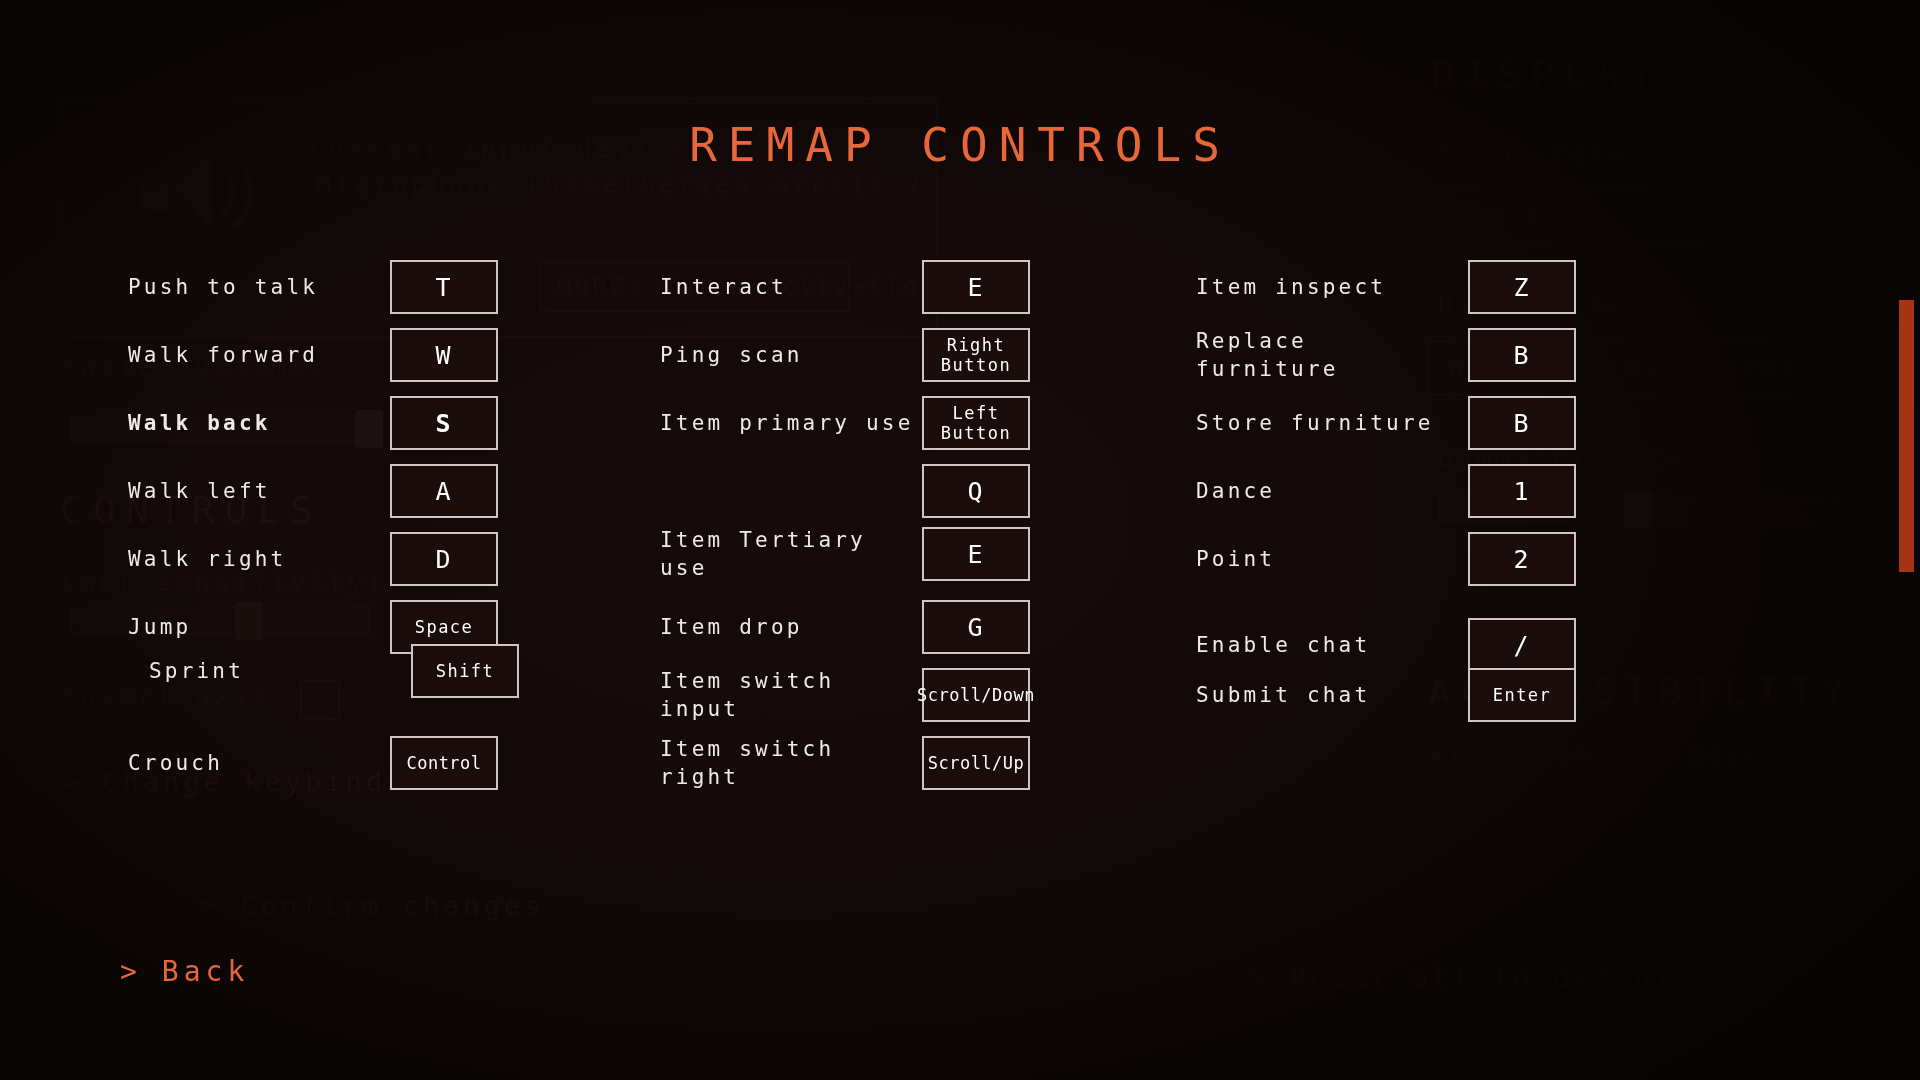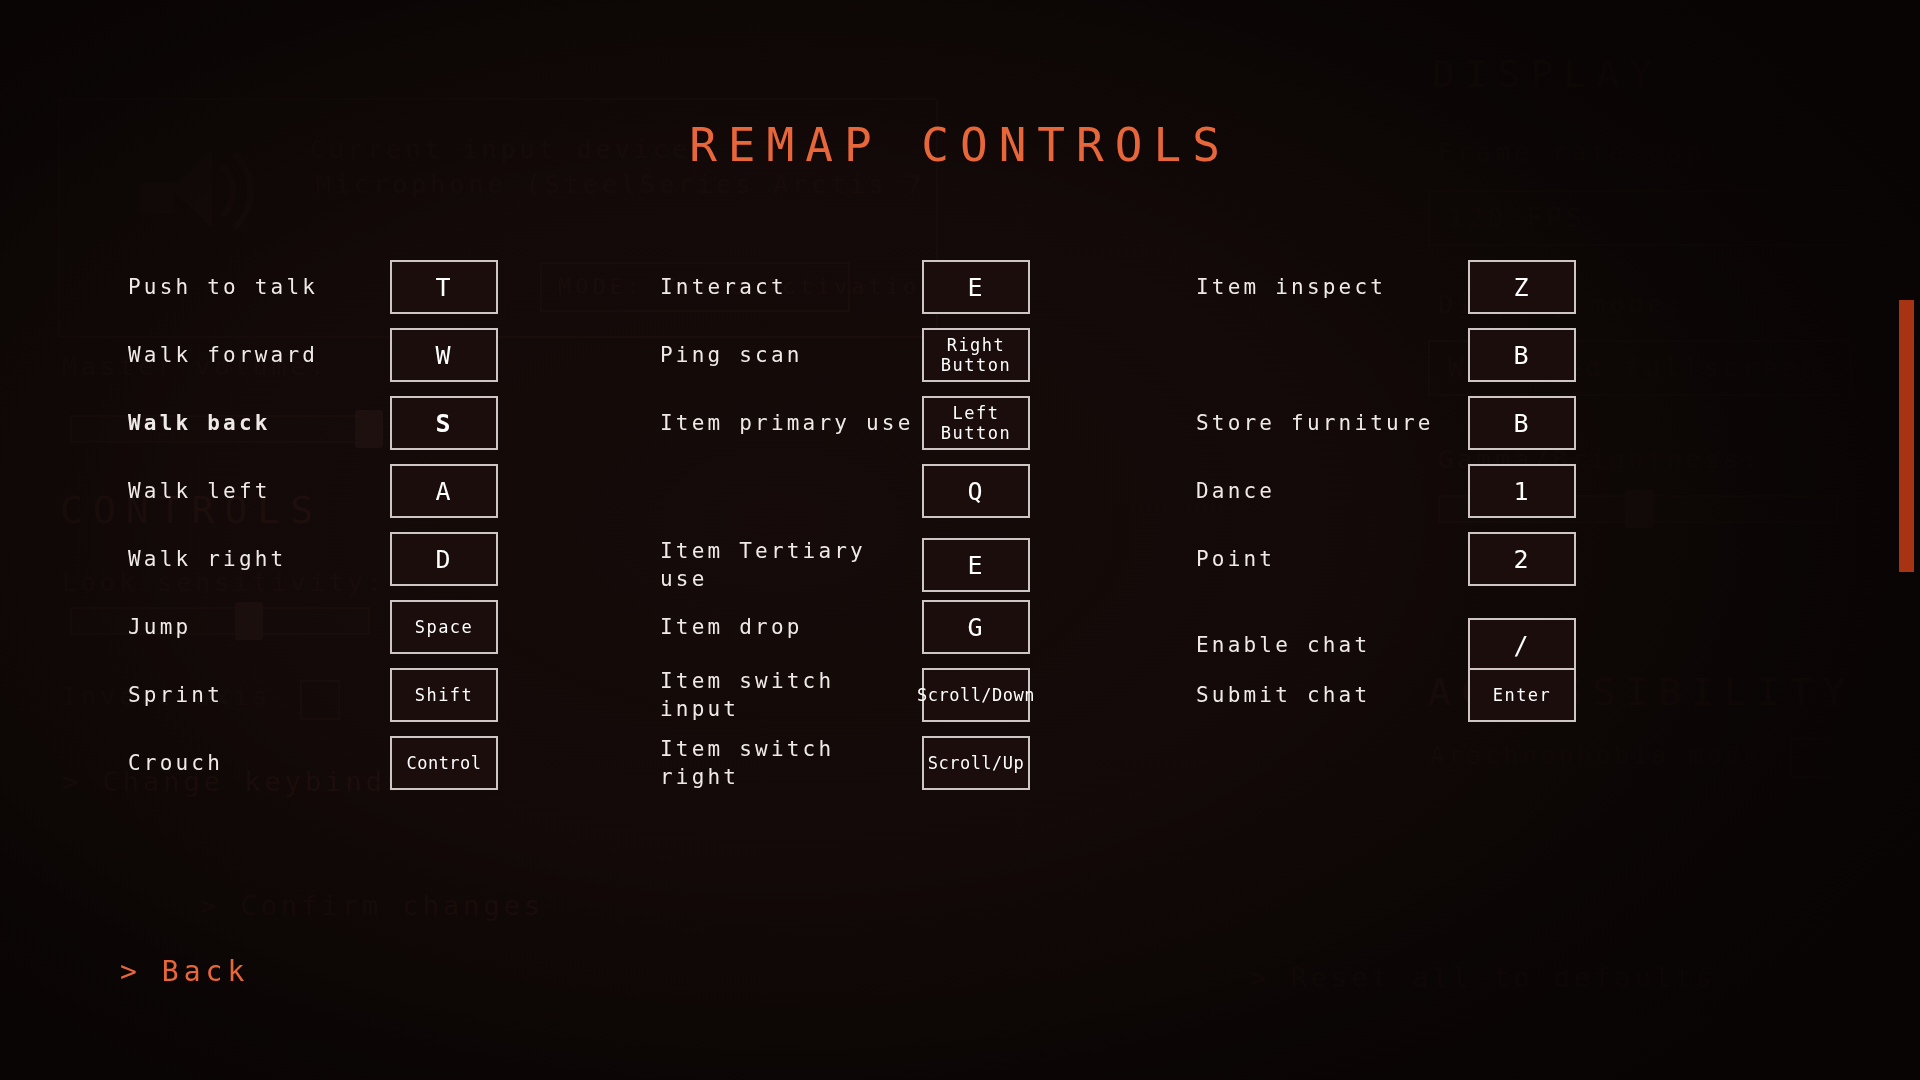--- a/index.html
+++ b/index.html
@@ -287,21 +287,21 @@
         <div class="key-box">
           <span class="key-text">D</span>
         </div>
       </div>
       <div class="binding-row" style="top: 340px;">
         <div class="binding-label">Jump</div>
         <div class="key-box size-med">
           <span class="key-text">Space</span>
         </div>
       </div>
-      <div class="binding-row" style="top: 408px;">
+      <div class="binding-row" style="top: 384px; margin-left: 21px;">
         <div class="binding-label">Sprint</div>
         <div class="key-box size-med">
           <span class="key-text">Shift</span>
         </div>
       </div>
       <div class="binding-row" style="top: 476px;">
         <div class="binding-label">Crouch</div>
         <div class="key-box size-small">
           <span class="key-text">Control</span>
         </div>
@@ -326,21 +326,21 @@
         <div class="key-box size-med">
           <span class="key-text">Left
 Button</span>
         </div>
       </div>
       <div class="binding-row" style="top: 204px;">
         <div class="key-box">
           <span class="key-text">Q</span>
         </div>
       </div>
-      <div class="binding-row" style="top: 278px;">
+      <div class="binding-row" style="top: 267px;">
         <div class="binding-label">Item Tertiary use</div>
         <div class="key-box">
           <span class="key-text">E</span>
         </div>
       </div>
       <div class="binding-row" style="top: 340px;">
         <div class="binding-label">Item drop</div>
         <div class="key-box">
           <span class="key-text">G</span>
         </div>
@@ -359,20 +359,21 @@
       </div>
     </div>
   <div class="column" id="column-2">
       <div class="binding-row" style="top: 0px;">
         <div class="binding-label">Item inspect</div>
         <div class="key-box">
           <span class="key-text">Z</span>
         </div>
       </div>
       <div class="binding-row" style="top: 68px;">
+        <div class="binding-label">Replace furniture</div>
         <div class="key-box">
           <span class="key-text">B</span>
         </div>
       </div>
       <div class="binding-row" style="top: 136px;">
         <div class="binding-label">Store furniture</div>
         <div class="key-box">
           <span class="key-text">B</span>
         </div>
       </div>

